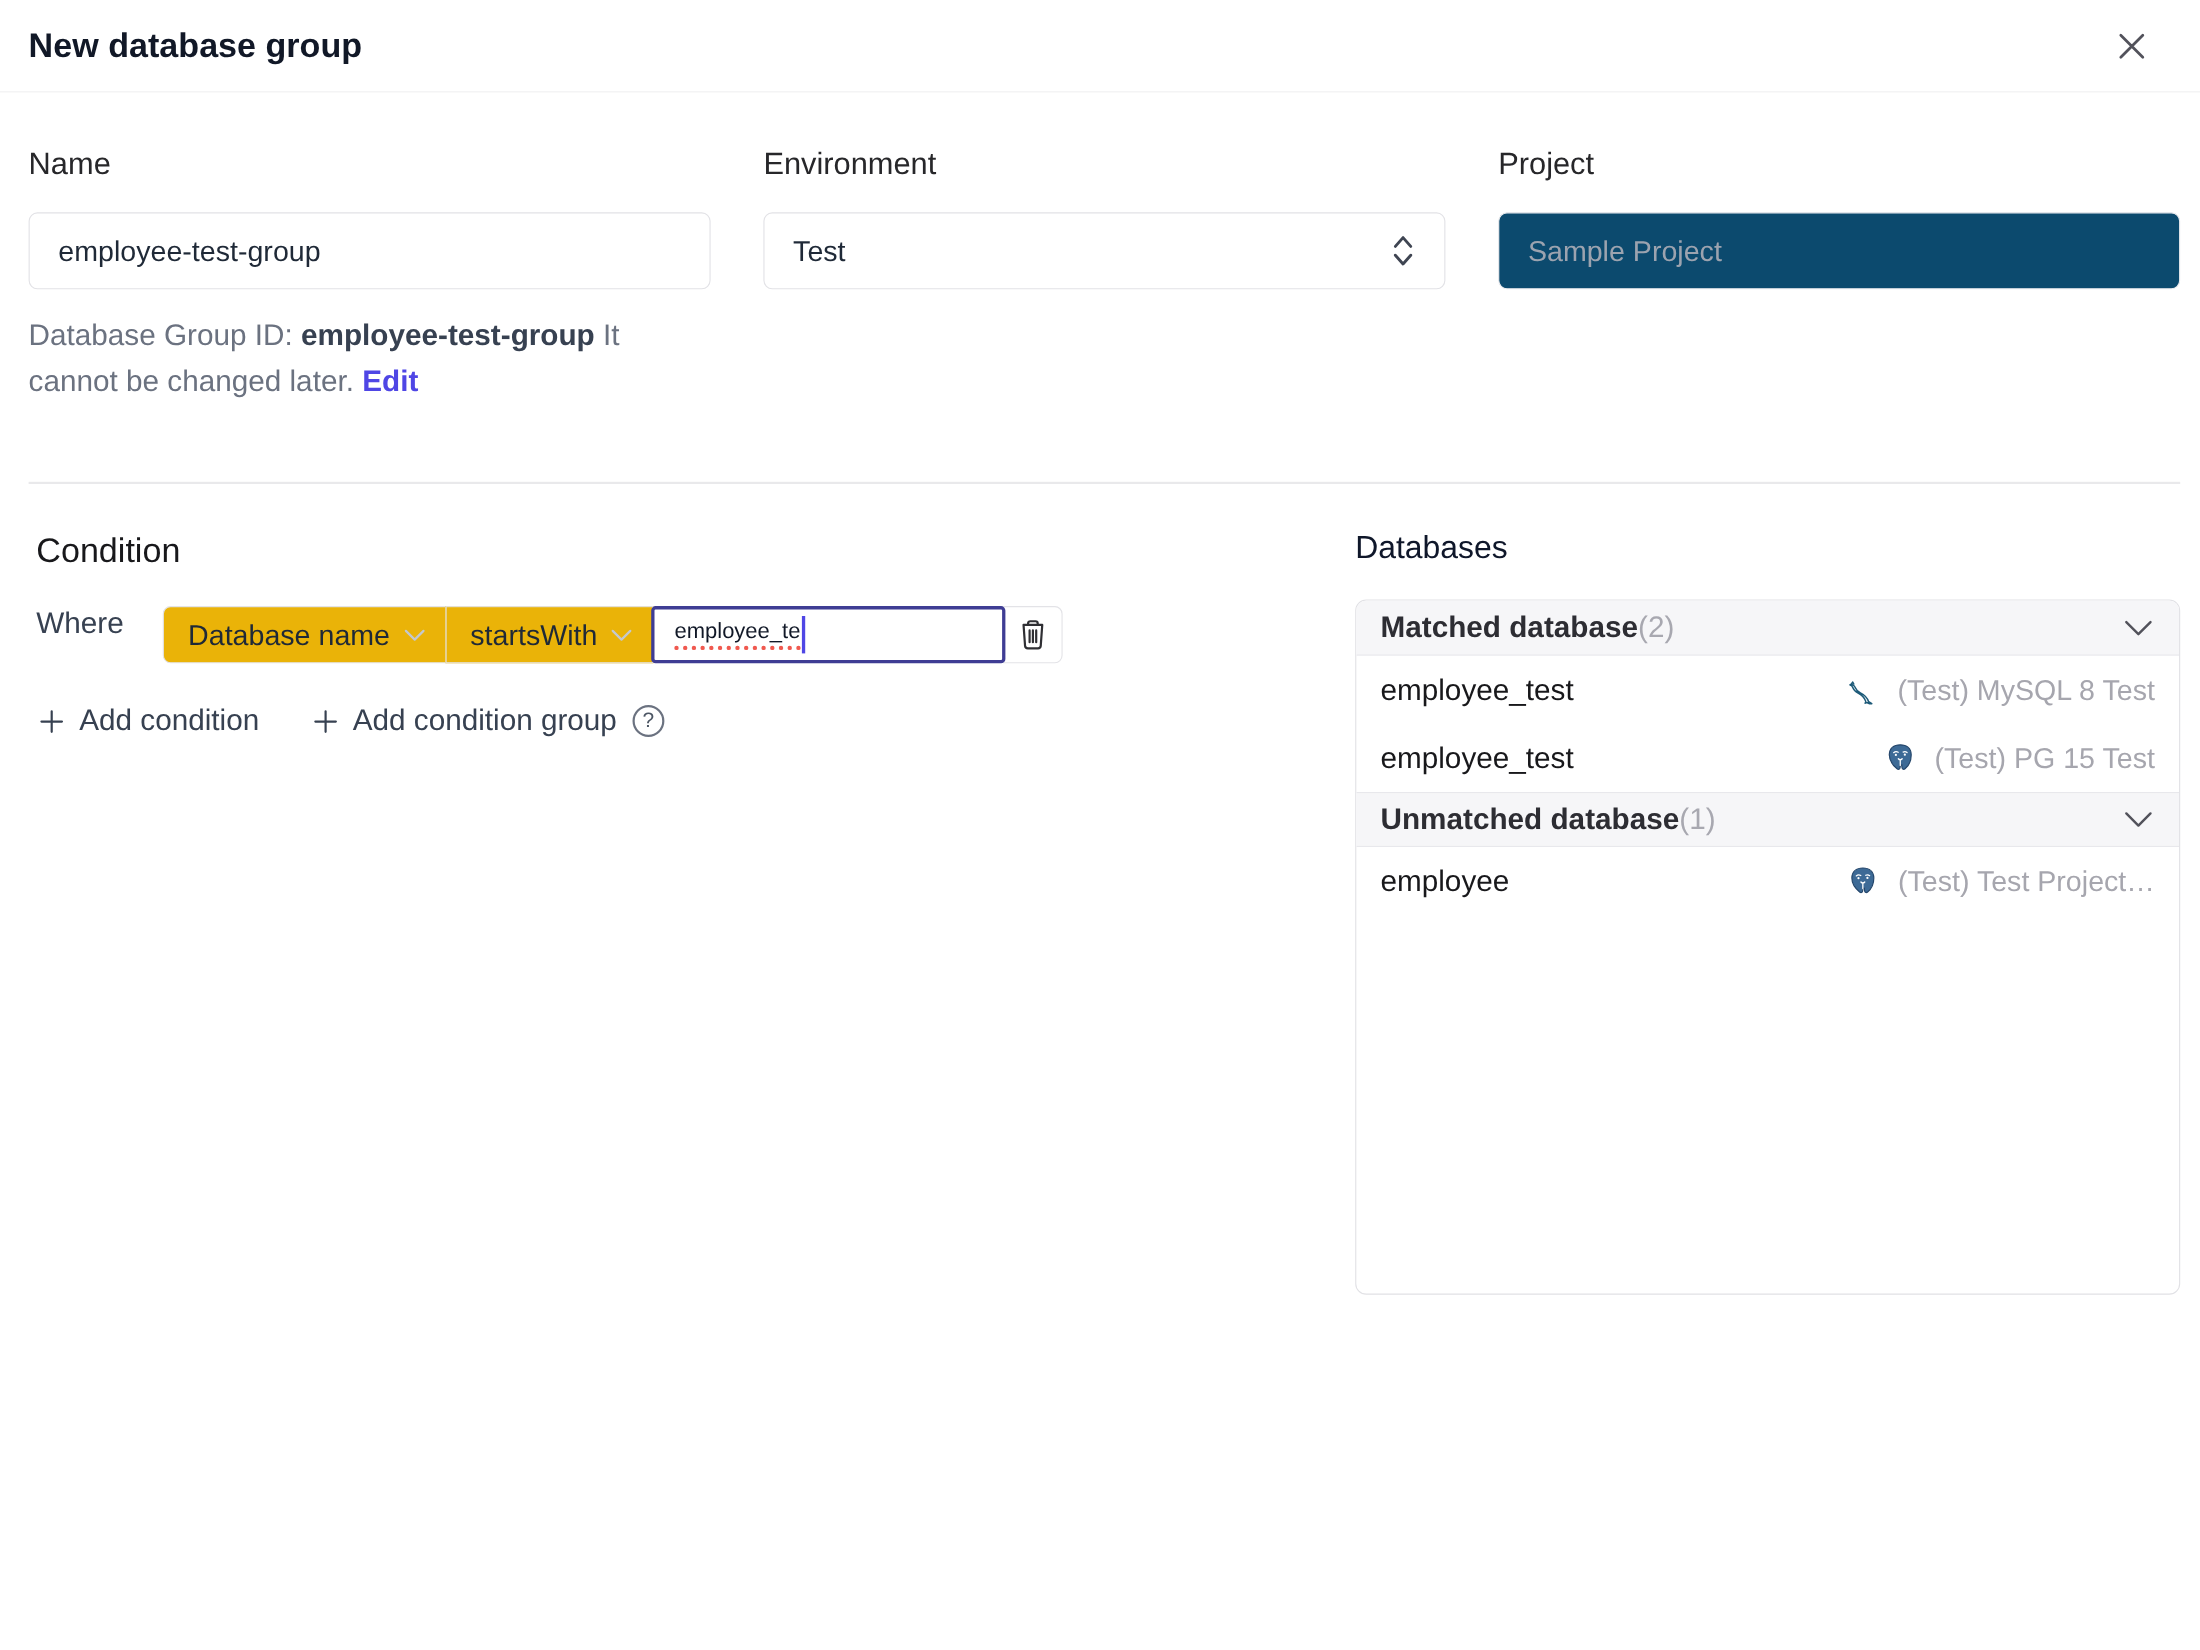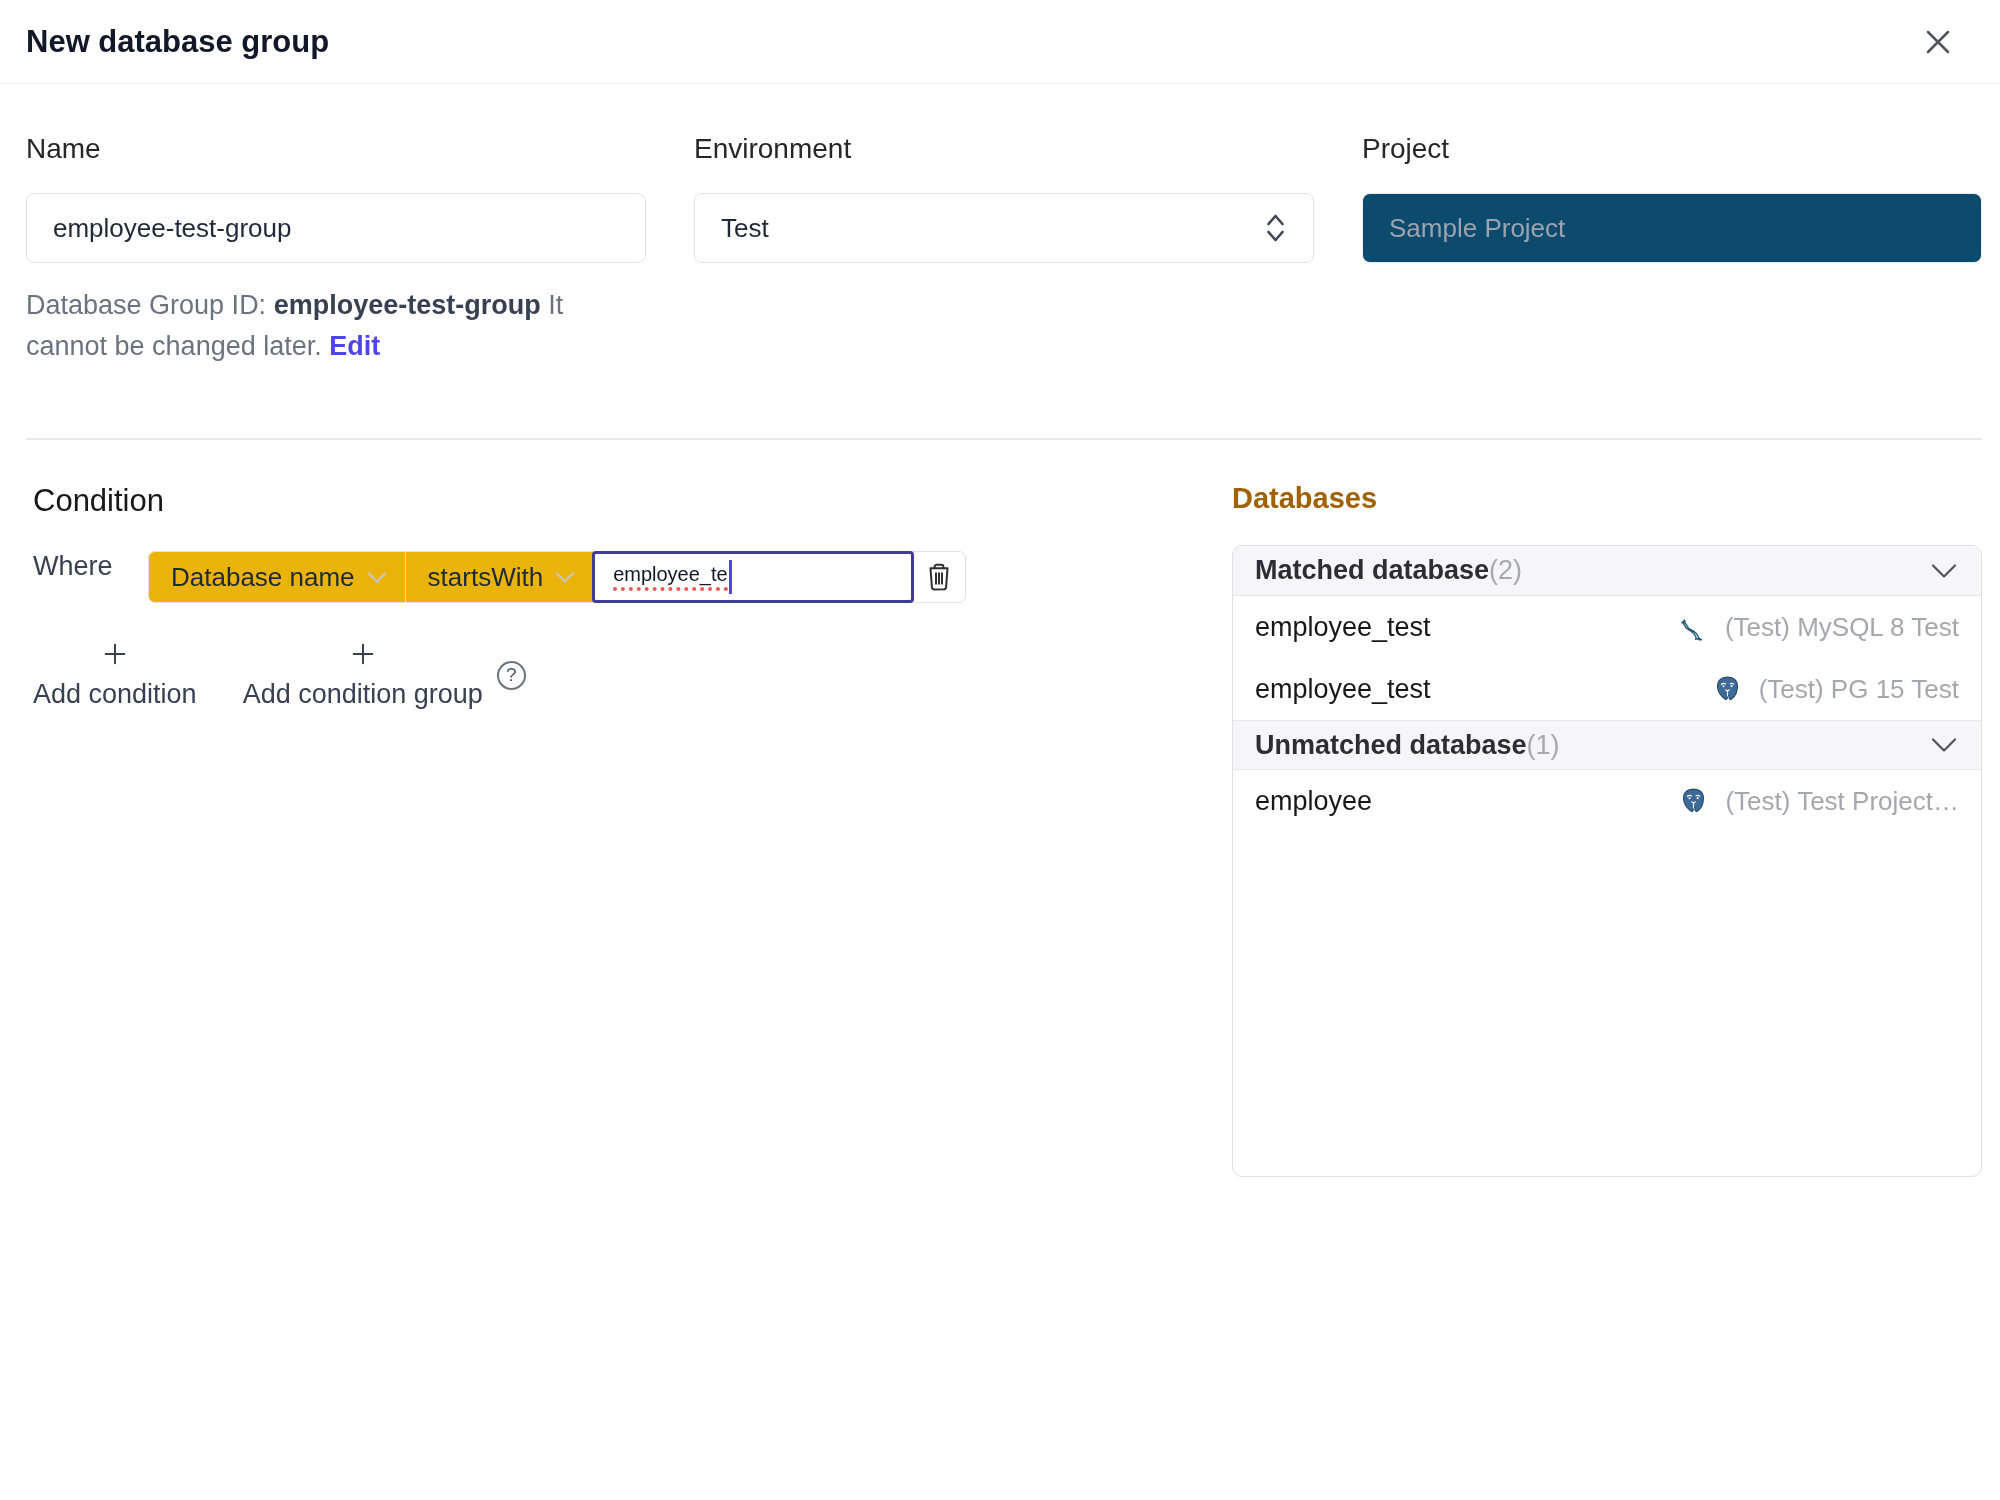--- a/index.html
+++ b/index.html
@@ -88,31 +88,31 @@
     width: 54px; margin-left: -2px;
     border: 1px solid #e3e3e7; border-radius: 0 7px 7px 0;
     background: #fff; cursor: pointer;
     display: flex; align-items: center; justify-content: center;
   }
 
   .add-row { display: flex; align-items: center; margin-top: 37px; gap: 46px; }
   .add-btn {
     display: flex; align-items: center; gap: 11px;
     background: none; border: none; padding: 0; cursor: pointer;
-    font-size: 27px; color: #374151; font-family: "Liberation Sans", sans-serif; flex-direction: column;
+    font-size: 27px; color: #374151; font-family: "Liberation Sans", sans-serif;
   }
   .group-with-help { display: flex; align-items: center; gap: 14px; }
   .help-icon {
     width: 29px; height: 29px; border: 2px solid #6b7280; border-radius: 50%;
     display: flex; align-items: center; justify-content: center;
     font-size: 19px; color: #4b5563; cursor: pointer; flex: none;
   }
 
   
-  .db-heading { margin: 40px 0 0; font-size: 29px; line-height: 36px; font-weight: 700; color: #a16207; }
+  .db-heading { margin: 40px 0 0; font-size: 29px; line-height: 36px; font-weight: 400; color: #0f172a; }
   .db-panel {
     margin-top: 29px; height: 632px;
     border: 1px solid #e1e1e5; border-radius: 10px;
     background: #fff; overflow: hidden;
   }
   .acc-header {
     height: 50px; background: #f6f6f8;
     display: flex; align-items: center; justify-content: space-between;
     padding: 0 22px; cursor: pointer;
     border-bottom: 1px solid #e8e8ec;

